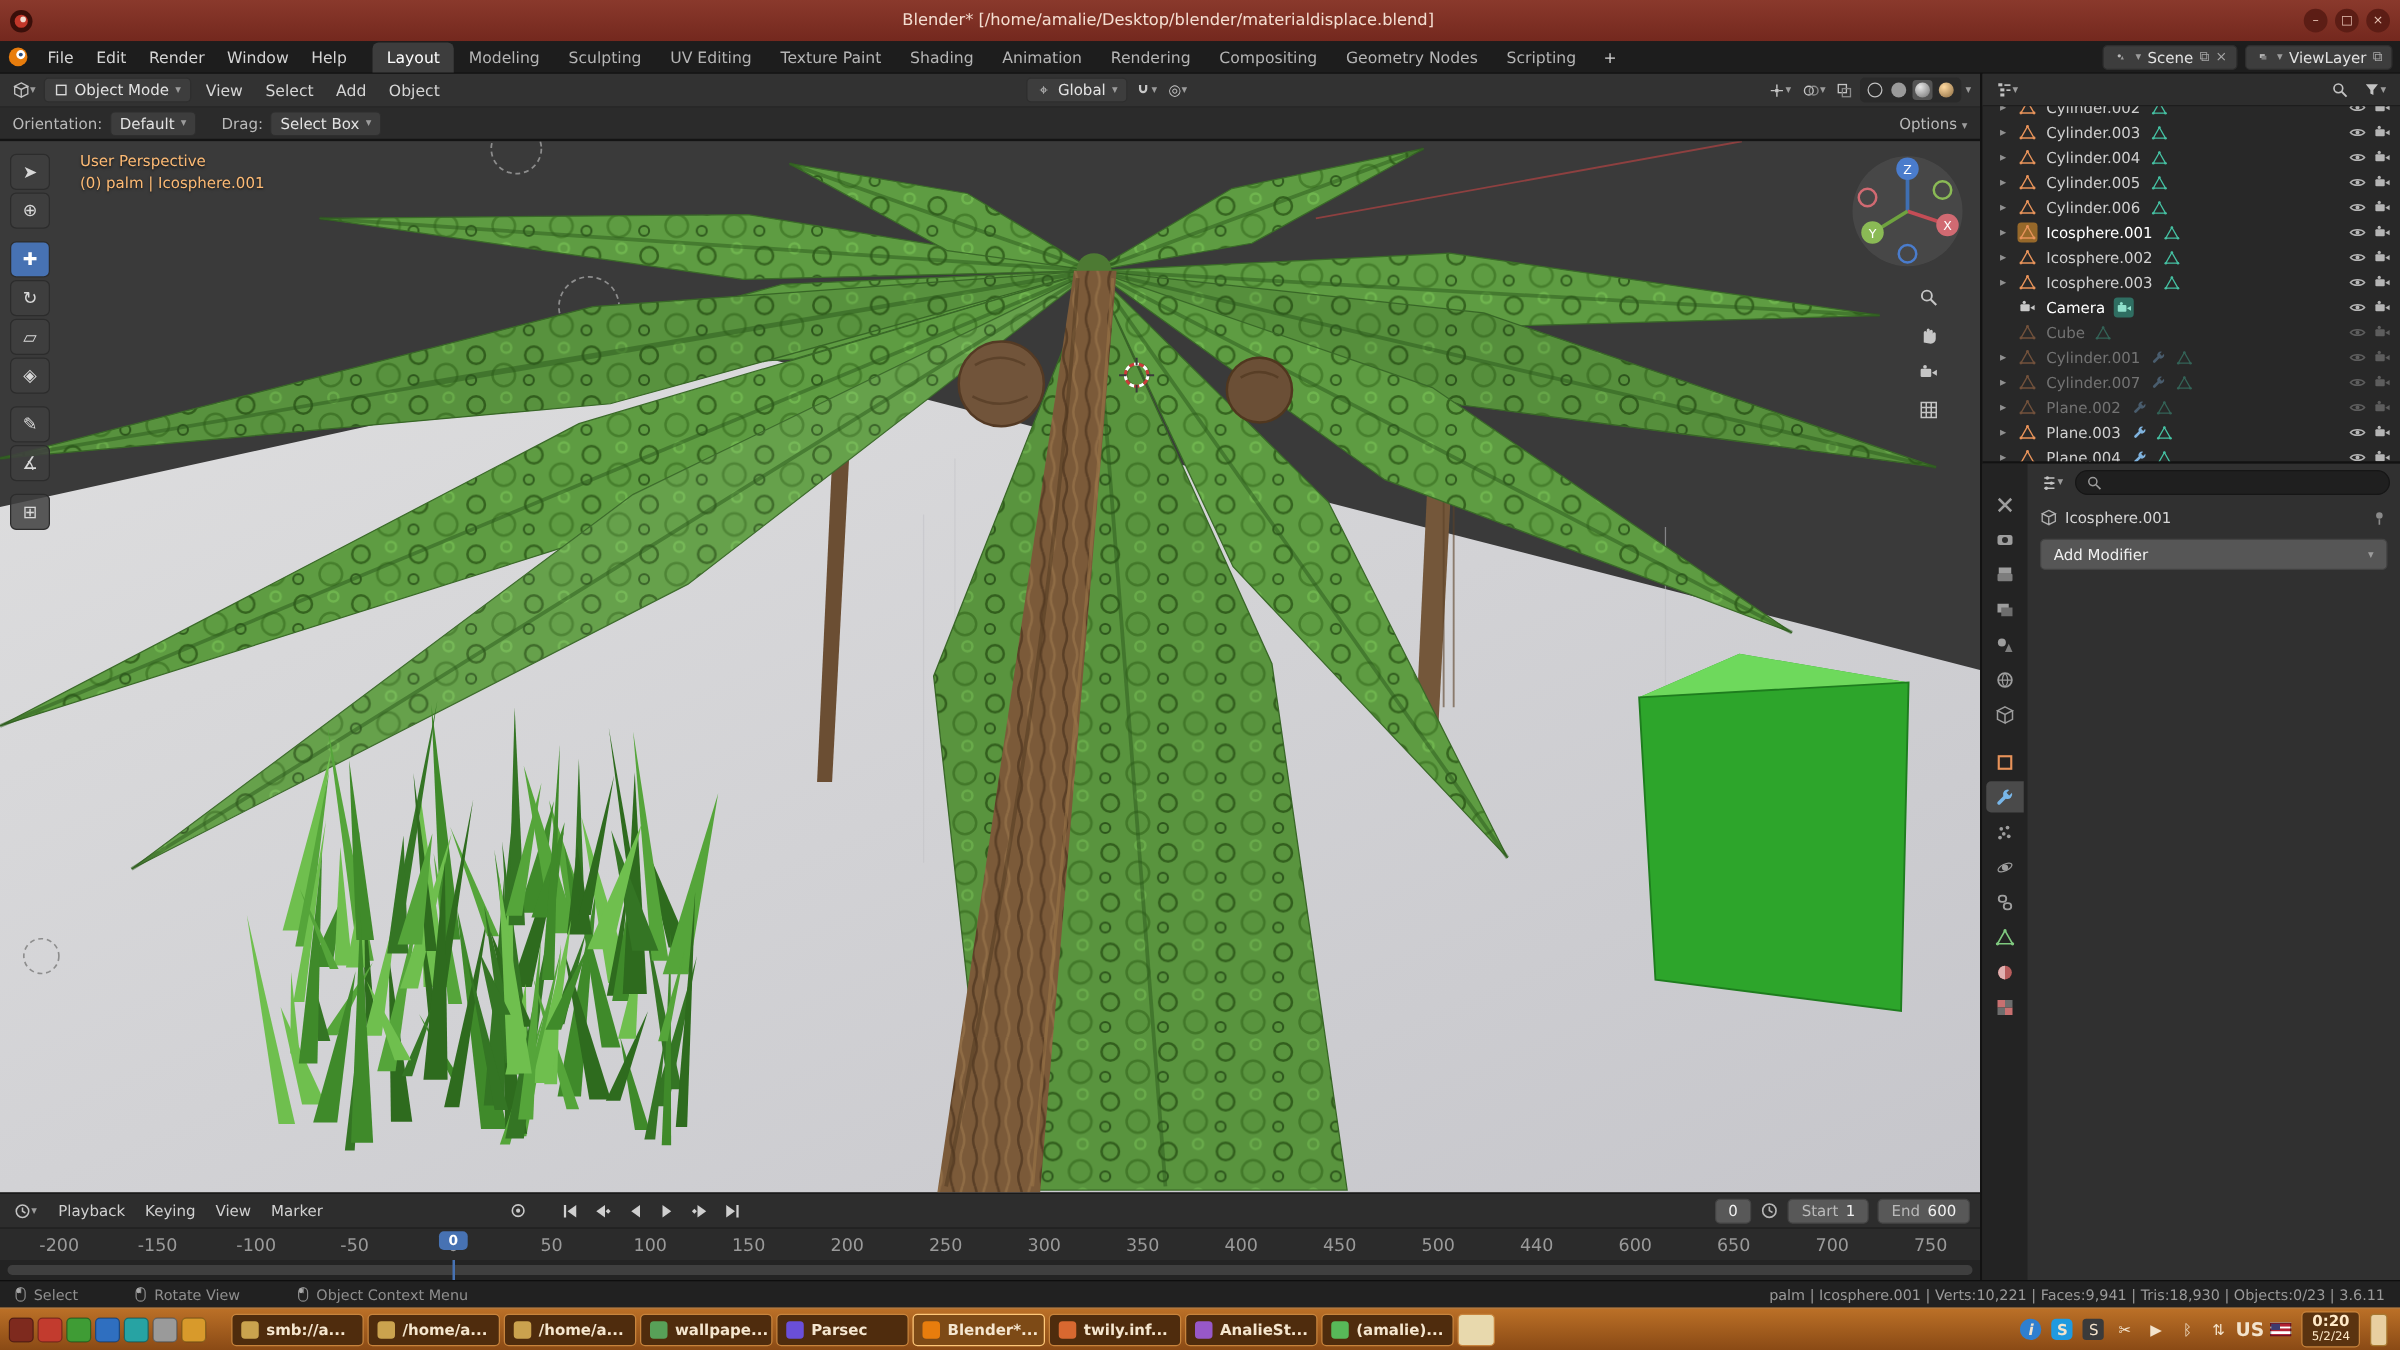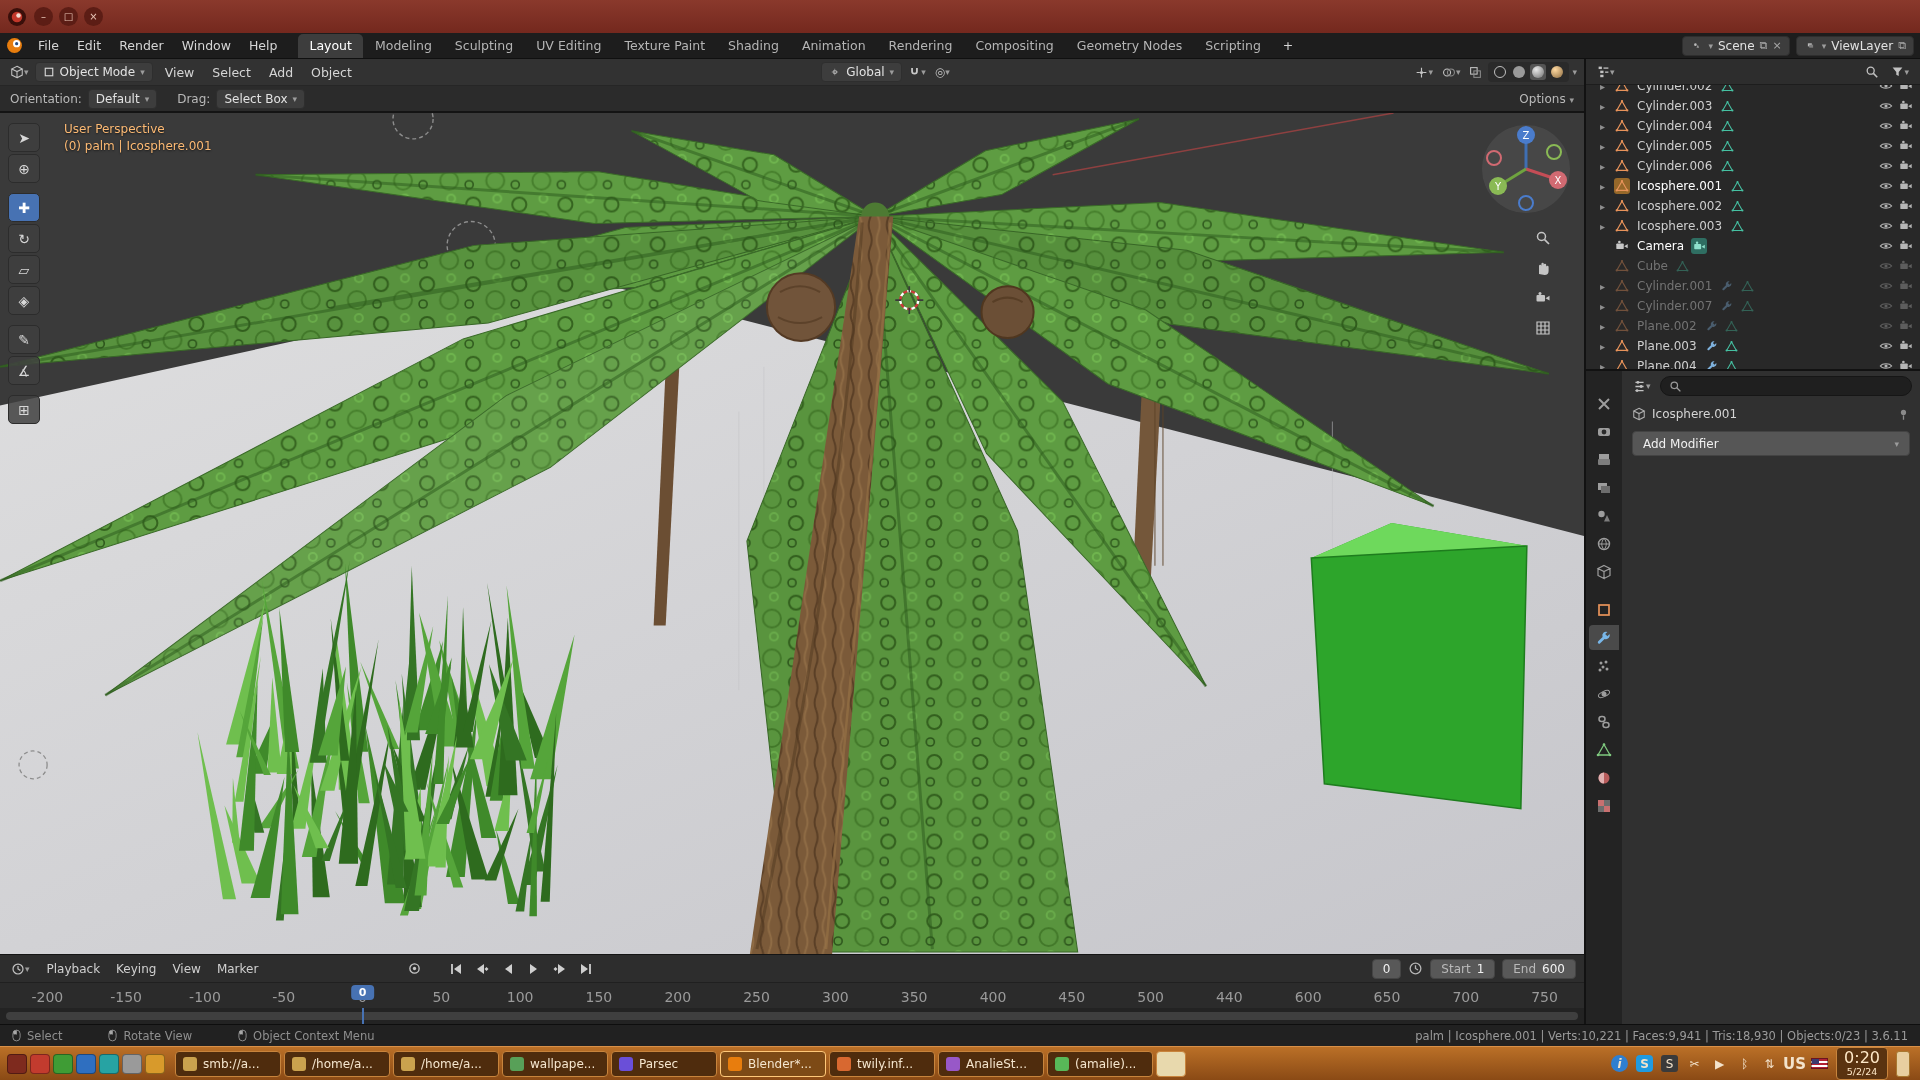--- a/index.html
+++ b/index.html
@@ -100,30 +100,30 @@
   .addmod { margin:4px 10px; height:25px; background:#565656; border:1px solid #434343; border-radius:4px; display:flex; align-items:center; padding:0 10px; color:#f0f0f0; }
 
   
   .statusbar { height:22px; background:#212121; border-top:1px solid #0e0e0e; display:flex; align-items:center; gap:46px; padding:0 12px; color:#8f8f8f; font-size:11.5px; }
   .hint { display:inline-flex; gap:6px; align-items:center; }
   .sinfo { margin-left:auto; color:#9a9a9a; }
 
   
   .taskbar { height:34px; background:linear-gradient(#bb7027,#8a4a15); border-top:1px solid #d89048; display:flex; align-items:center; padding:0 4px; gap:3px; }
   .launcher { width:20px; height:20px; border-radius:4px; border:1px solid rgba(0,0,0,.35); flex:none; }
-  .twins { display:flex; gap:3px; flex:1; margin-left:7px; min-width:0; }
+  .twins { display:flex; gap:3px; flex:1; margin-left:17px; min-width:0;font-weight:bold; }
   .twin { width:106px; height:26px; background:#4f2c0d; border:1px solid #c8843c; border-radius:4px; color:#f5e6cf; display:flex; align-items:center; gap:6px; padding:0 7px; overflow:hidden; white-space:nowrap; font-size:12px; flex:none; }
   .twin.active { background:#7d4a16; border-color:#ffc879; }
   .twin.blank { width:30px; background:#e8d9ad; }
   .t-ico { width:14px; height:14px; border-radius:3px; flex:none; }
   .tray { display:flex; align-items:center; gap:8px; margin-left:auto; padding:0 6px; }
   .trayico { width:17px; height:17px; display:flex; align-items:center; justify-content:center; color:#f3e3cc; font-size:12px; }
   .circ { border-radius:50%; }
   .clock { background:#5a3310; border:1px solid #c8843c; border-radius:4px; padding:1px 7px; text-align:center; color:#ffe9c8; line-height:1.15; }
-  .clock .tm { font-size:16px; font-weight:normal; }
+  .clock .tm { font-size:12px; font-weight:bold; }
   .clock .dt { font-size:9.5px; }
   .cornerw { width:14px; height:26px; background:#e8cfa0; border:1px solid #a87830; border-radius:3px; flex:none; }
 
   .flag { width:17px; height:11px; position:relative; background:repeating-linear-gradient(#b22234 0 2px,#ffffff 2px 4px); border:1px solid rgba(0,0,0,.4); }
   .flag span { position:absolute; left:0; top:0; width:7px; height:5px; background:#3c3b6e; }
 </style>
 </head>
 <body>
 
 <svg width="0" height="0" style="position:absolute" aria-hidden="true">
@@ -169,20 +169,21 @@
 
 <div class="app">
 
   <div class="titlebar">
     <span class="appicon">
       <svg width="12" height="12" viewBox="0 0 16 16">
           <circle cx="8" cy="8" r="7" fill="#c1372a"></circle>
           <circle cx="10" cy="6" r="3" fill="#f2dcd2"></circle>
         </svg>
     </span>
+    <span class="title">Blender* [/home/amalie/Desktop/blender/materialdisplace.blend]</span>
     <span class="winbtns">
       <span class="winbtn">–</span>
       <span class="winbtn">□</span>
       <span class="winbtn">×</span>
     </span>
   </div>
 
   <div class="menubar">
     <svg class="blogo" viewBox="0 0 16 16">
         <circle cx="8" cy="8" r="7" fill="#e87d0d"></circle>

